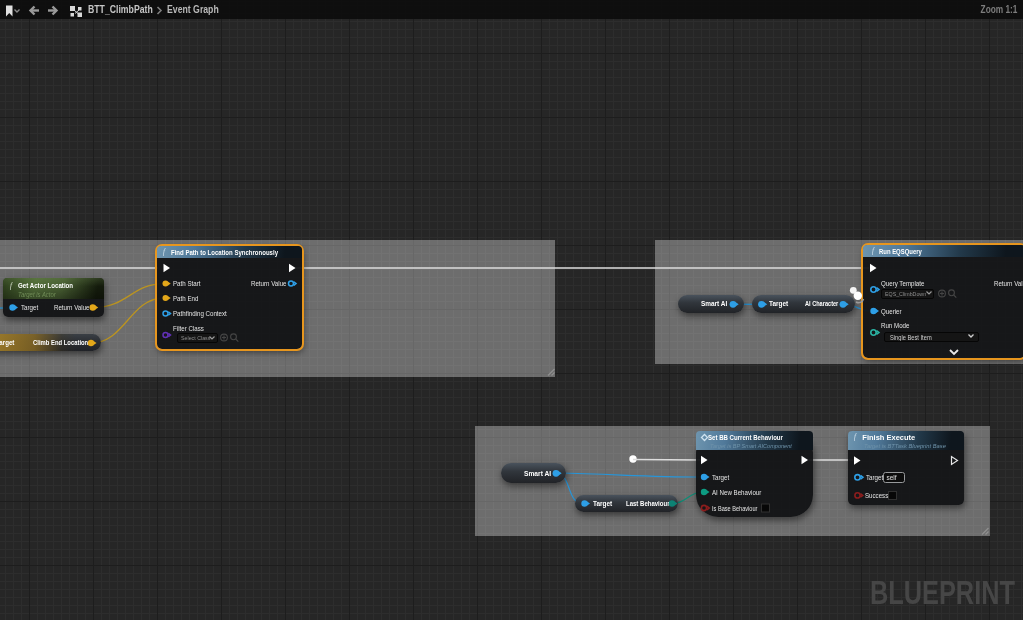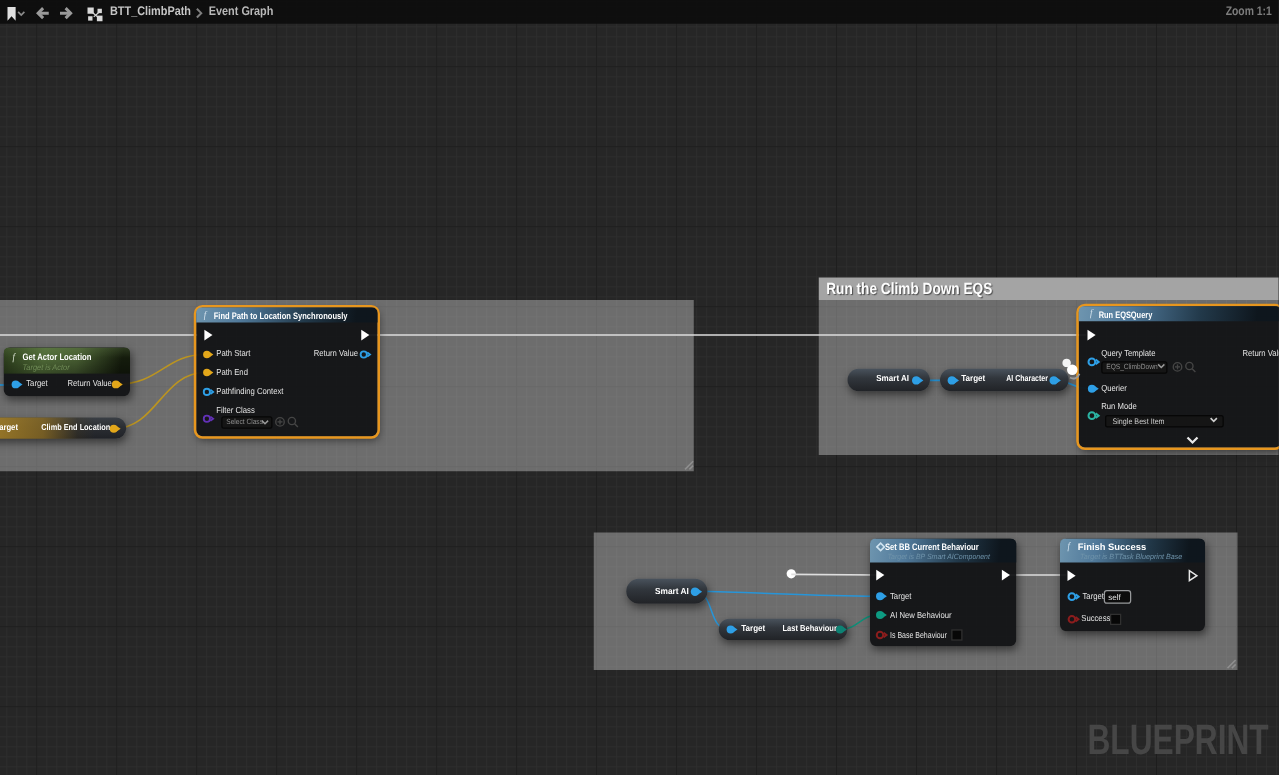--- a/index.html
+++ b/index.html
@@ -48,21 +48,20 @@
 </style>
 </head>
 <body>
 <div id="graph"></div>
 <div id="watermark">BLUEPRINT</div>
 
 <div class="comment" style="left:0;top:222px;width:555px;height:155px;">
   <div class="c-body"></div>
 </div>
 <div class="comment" style="left:655px;top:222px;width:368px;height:142px;">
-  <div class="c-head" style="padding-left:6px;"><span style="transform:scaleX(0.84);">Run the Climb Down EQS</span></div>
   <div class="c-body"></div>
 </div>
 <div class="comment" style="left:475px;top:408px;width:515px;height:128px;">
   <div class="c-body"></div>
 </div>
 
 <svg class="lay" width="1023" height="620">
   <line x1="0" y1="268" x2="158" y2="268" stroke="#dedede" stroke-width="1.3"></line>
   <line x1="295" y1="268" x2="869" y2="268" stroke="#dedede" stroke-width="1.3"></line>
   <circle cx="633" cy="459" r="3.7" fill="#ffffff"></circle>
@@ -135,33 +134,33 @@
   background:linear-gradient(180deg,#49525c 0%,#31363c 42%,#212327 100%);">
   <span class="t b" style="left:23px;top:6.5px;transform:scaleX(0.95);">Smart AI</span>
 </div>
 
 <div class="node" style="left:575px;top:495px;width:103px;height:17px;border-radius:8.5px;
   background:linear-gradient(180deg,#49525c 0%,#31363c 42%,#212327 100%);">
   <span class="t b" style="left:18px;top:5px;transform:scaleX(0.92);">Target</span>
   <span class="t b" style="left:50.5px;top:5px;transform:scaleX(0.86);">Last Behaviour</span>
 </div>
 
-<div class="node" style="left:696px;top:431px;width:117px;height:86px;">
+<div class="node" style="left:696px;top:431px;width:117px;height:86px;border-radius:22px;">
   <div class="nh-blue" style="height:19px;"></div>
   <span class="t b" style="left:12.4px;top:2.5px;font-size:7.5px;transform:scaleX(0.81);">Set BB Current Behaviour</span>
   <span class="t it" style="left:13.8px;top:11px;font-size:6px;color:#6f93aa;transform:scaleX(0.93);">Target is BP Smart AIComponent</span>
   <span class="t" style="left:16px;top:42.5px;">Target</span>
   <span class="t" style="left:16px;top:57.5px;">AI New Behaviour</span>
   <span class="t" style="left:16px;top:73.5px;transform:scaleX(0.8);">Is Base Behaviour</span>
 </div>
 
 <div class="node" style="left:848px;top:431px;width:116px;height:74px;">
   <div class="nh-blue" style="height:19px;"></div>
   <span class="t it" style="left:5.8px;top:2px;color:#d8e6f0;font-family:'Liberation Serif',serif;font-size:8px;">f</span>
-  <span class="t b" style="left:14.3px;top:2.5px;font-size:7.5px;transform:scaleX(1);">Finish Success</span>
+  <span class="t b" style="left:14.3px;top:2.5px;font-size:7.5px;transform:scaleX(1);">Finish Execute</span>
   <span class="t it" style="left:16.3px;top:11px;font-size:6px;color:#6f93aa;transform:scaleX(0.96);">Target is BTTask Blueprint Base</span>
   <span class="t" style="left:17.5px;top:43px;">Target</span>
   <span class="t" style="left:17px;top:61px;">Success</span>
 </div>
 
 <svg class="pins" width="1023" height="620">
 
   <g fill="#2e9fe6">
       <circle cx="12.5" cy="307.5" r="3.2"></circle>
       <path d="M14.8,305.3 L18,307.5 L14.8,309.7 Z"></path>

